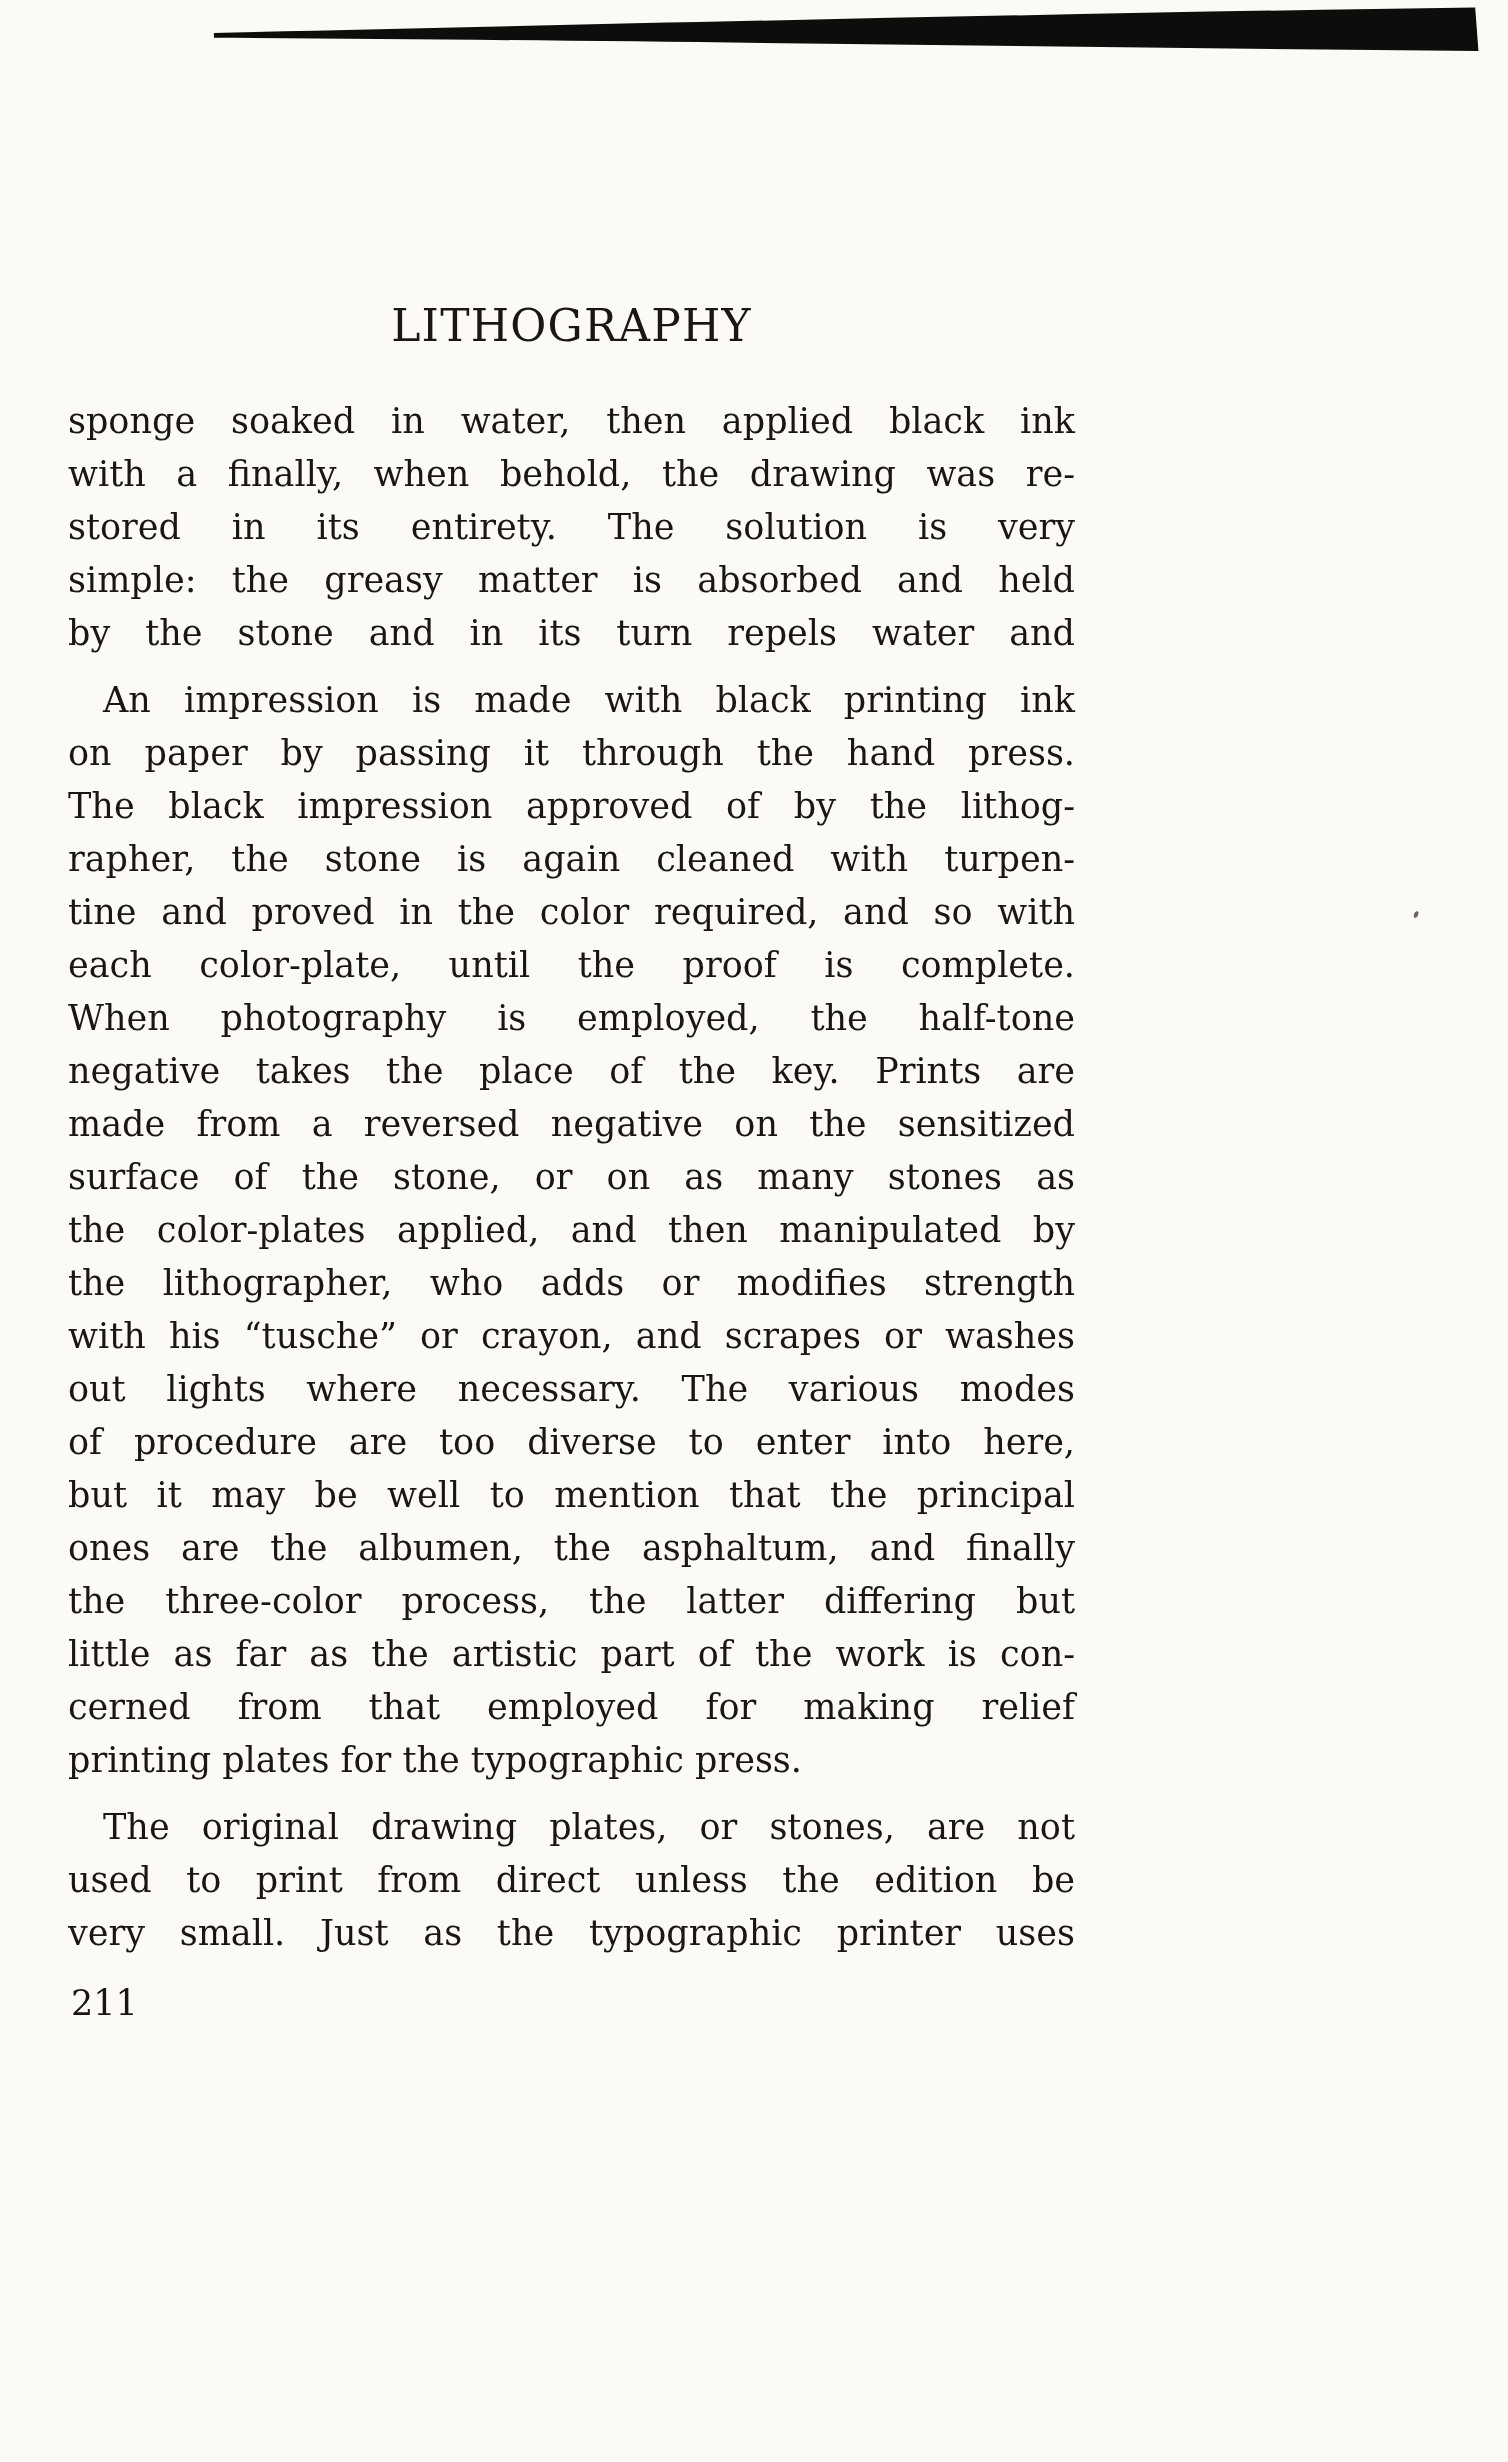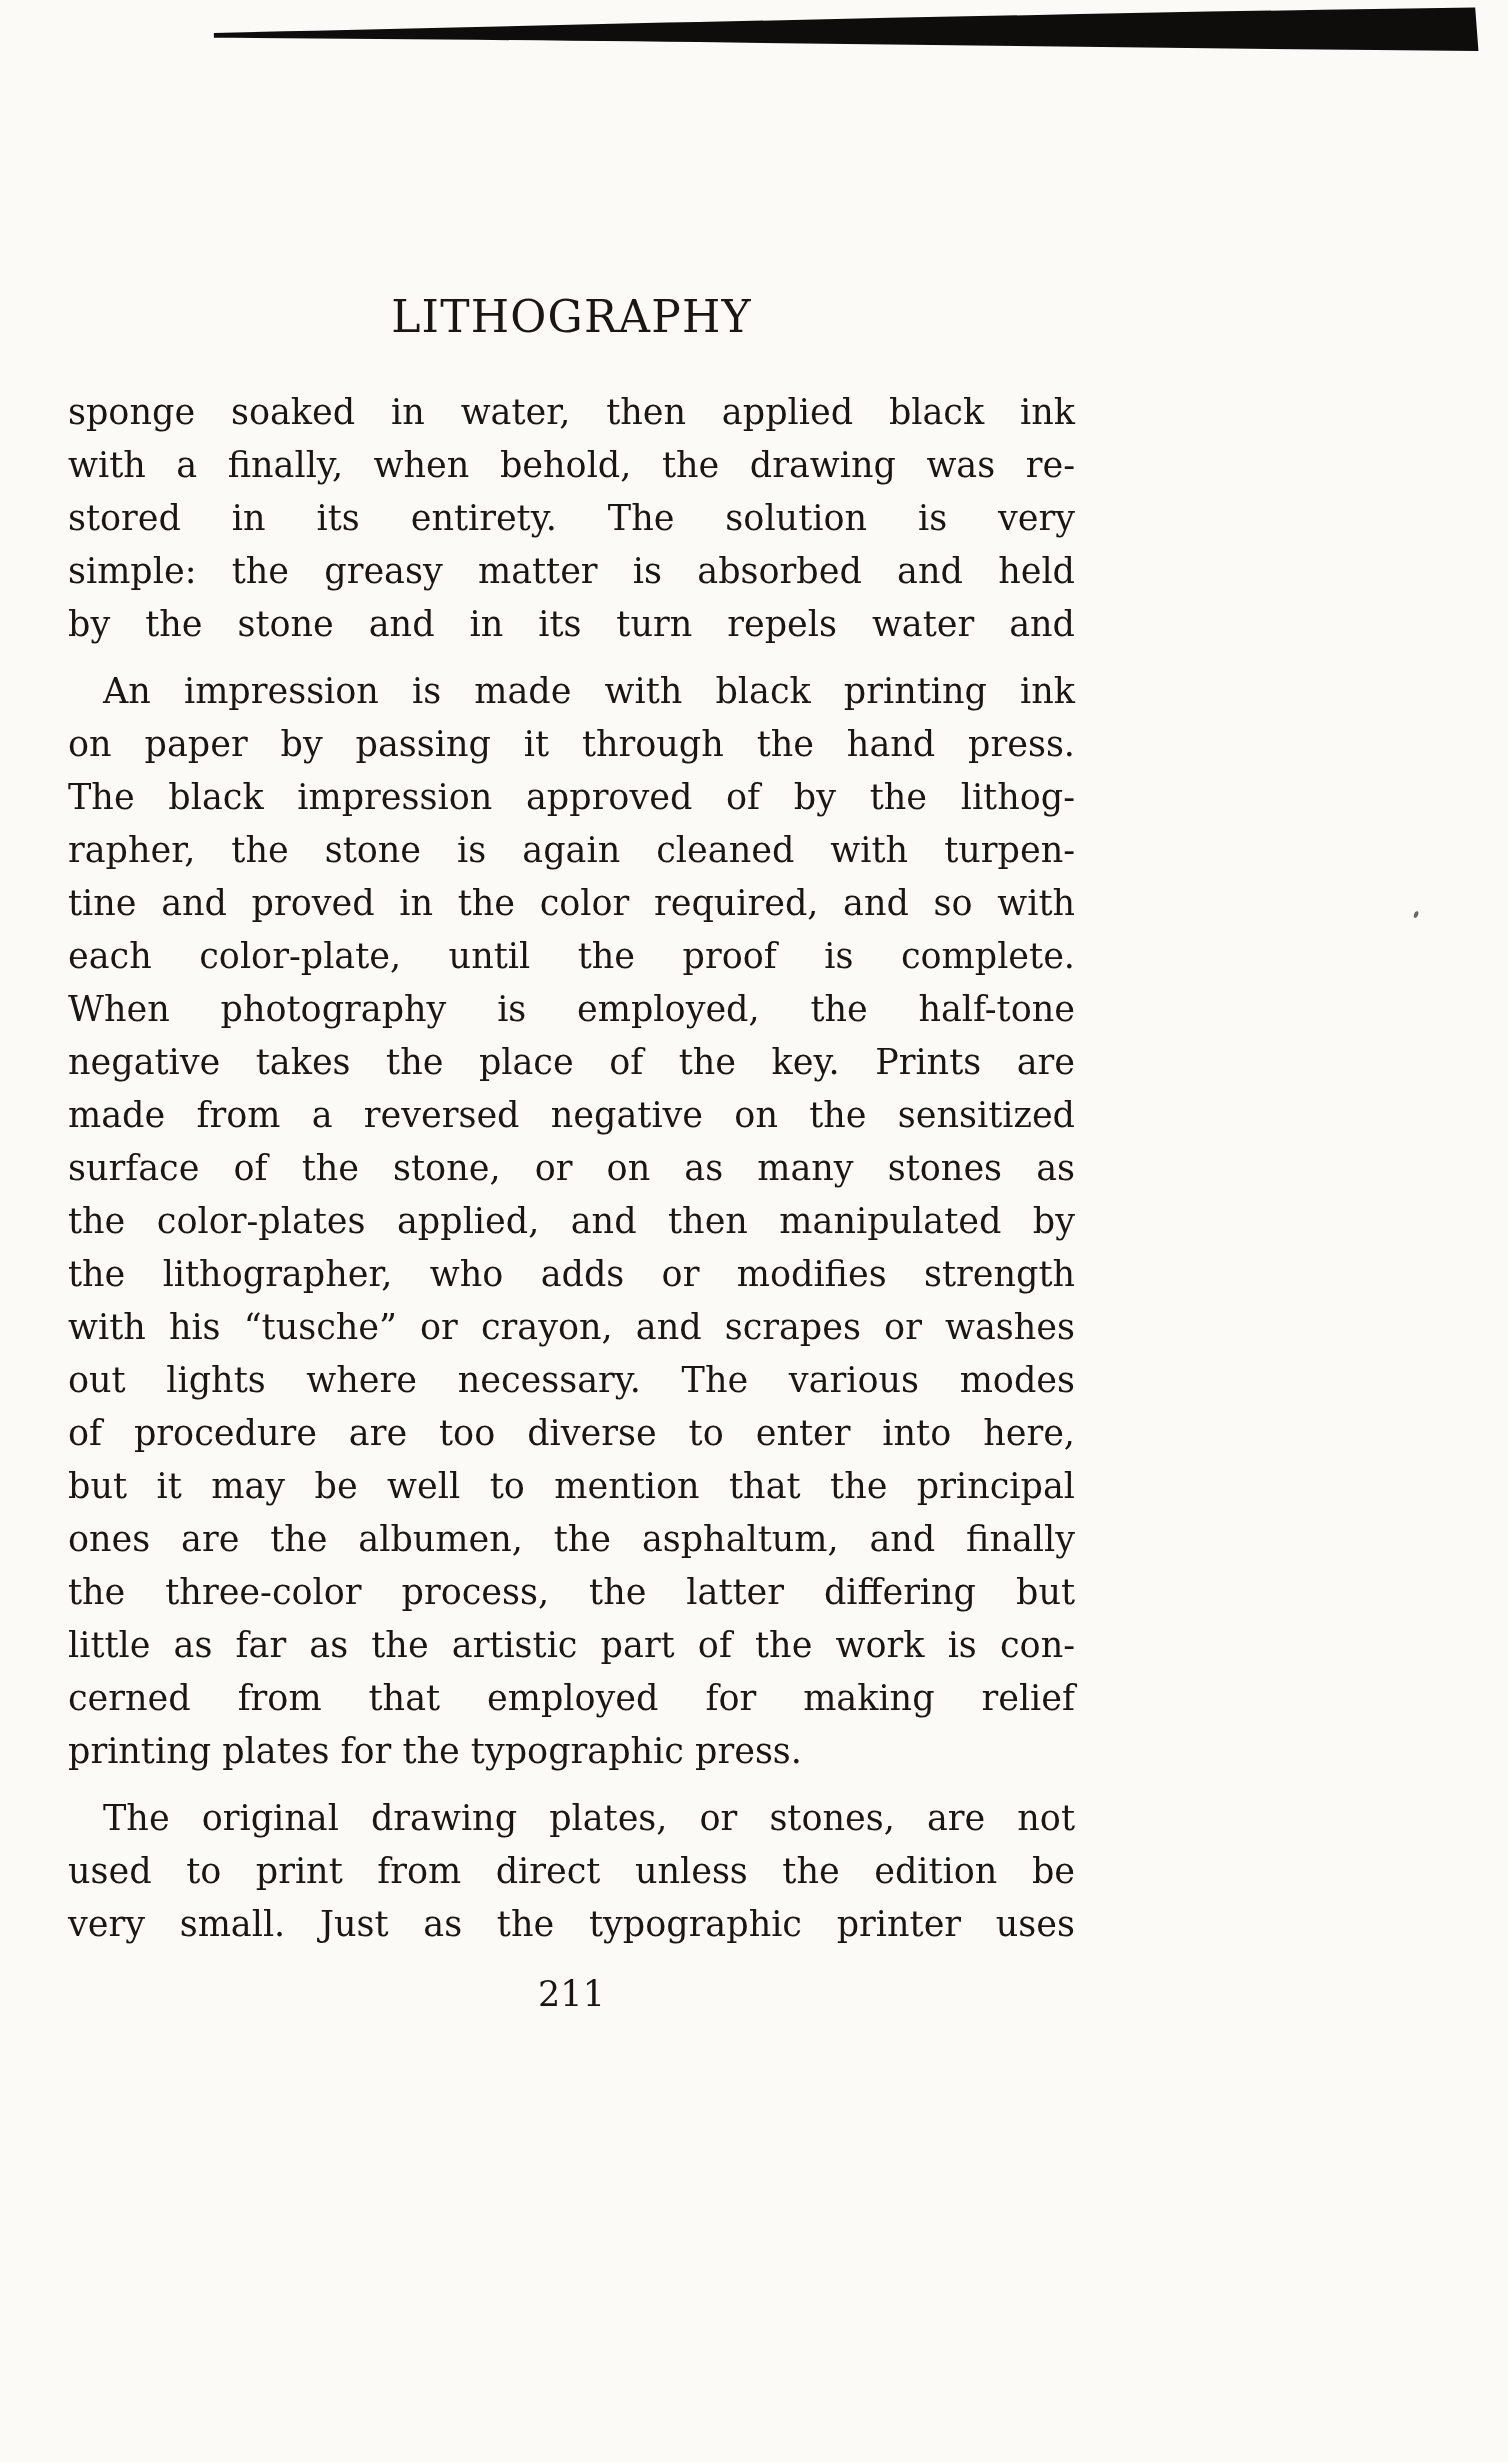--- a/index.html
+++ b/index.html
@@ -27,21 +27,21 @@
     display: block;
   }
   .column {
     width: 1035px;
   }
   .title {
     text-align: center;
     font-size: 44px;
     line-height: 53px;
     letter-spacing: 1.2px;
-    margin: 0 0 43px 0;
+    margin: 9px 0 43px 0;
     font-weight: normal;
   }
   .body-text {
     font-size: 35px;
     line-height: 53px;
   }
   .paragraph {
     margin: 14px;
   }
   .line {
@@ -50,21 +50,20 @@
     text-justify: inter-word;
     white-space: nowrap;
   }
   .line.flush {
     text-align-last: left;
   }
   .line.indent {
     text-indent: 35px;
   }
   .page-number {
-    text-align: center;
     font-size: 35px;
     line-height: 53px;
     margin: 17px;
   }
   .speck {
     position: absolute;
     left: 1414px;
     top: 911px;
     width: 4.1px;
     height: 7.4px;

